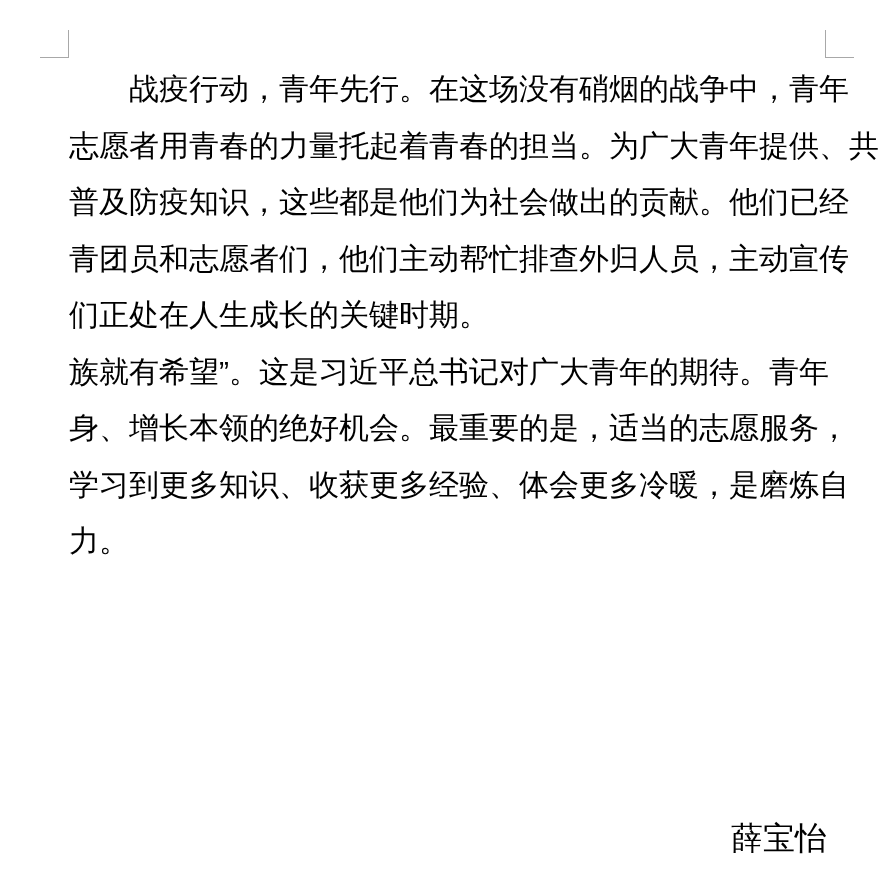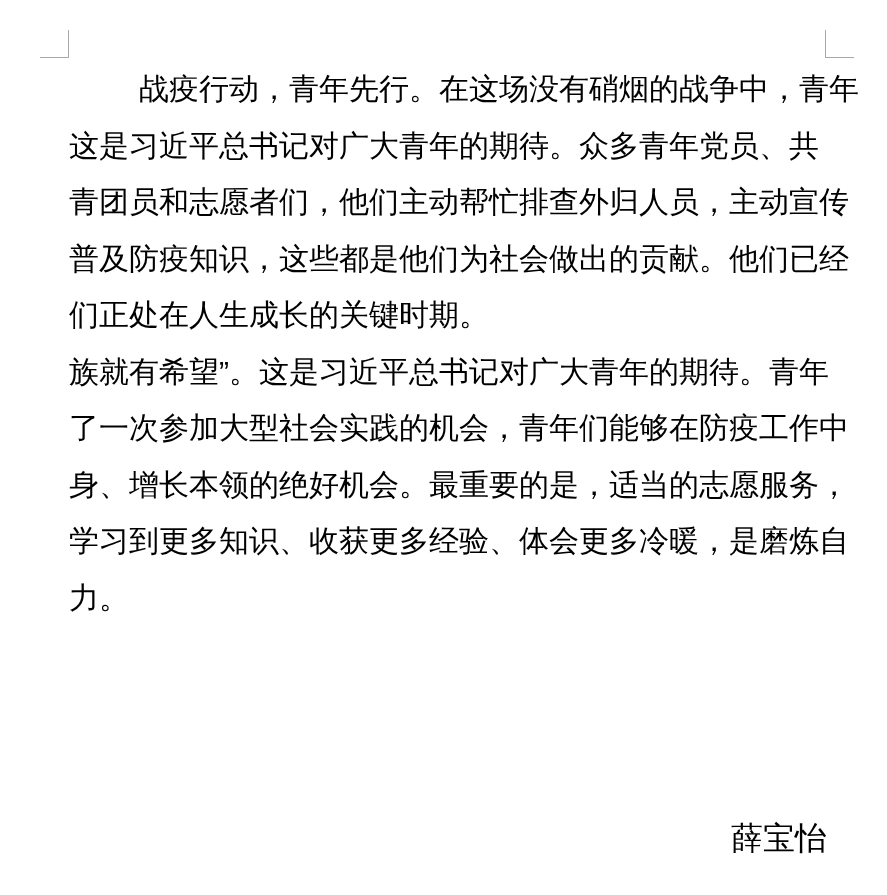--- a/index.html
+++ b/index.html
@@ -51,21 +51,20 @@
   .para {
     margin: 0;
     padding: 0;
   }
   .line {
     display: block;
     white-space: nowrap;
   }
   .indent {
     text-indent: 60px;
-    text-align: center;
   }
   .signature {
     position: absolute;
     left: 69px;
     top: 810px;
     width: 758px;
     text-align: right;
     color: var(--ink, #000000);
     font-size: 32px;
     line-height: 56.5px;
@@ -78,29 +77,28 @@
 <div class="page">
 
   <div class="crop-mark crop-left"></div>
 
   <div class="crop-mark crop-right"></div>
 
   <div class="text-body">
 
     <p class="para">
       <span class="line indent">战疫行动，青年先行。在这场没有硝烟的战争中，青年</span>
-      <span class="line">这是习近平总书记对广大青年的期待。众多青年党员、共</span>
+      <span class="line">志愿者用青春的力量托起着青春的担当。为广大青年提供、共</span>
+      <span class="line">普及防疫知识，这些都是他们为社会做出的贡献。他们已经</span>
       <span class="line">青团员和志愿者们，他们主动帮忙排查外归人员，主动宣传</span>
-      <span class="line">普及防疫知识，这些都是他们为社会做出的贡献。他们已经</span>
       <span class="line">们正处在人生成长的关键时期。</span>
     </p>
 
     <p class="para">
       <span class="line">族就有希望”。这是习近平总书记对广大青年的期待。青年</span>
-      <span class="line">了一次参加大型社会实践的机会，青年们能够在防疫工作中</span>
       <span class="line">身、增长本领的绝好机会。最重要的是，适当的志愿服务，</span>
       <span class="line">学习到更多知识、收获更多经验、体会更多冷暖，是磨炼自</span>
       <span class="line">力。</span>
     </p>
 
   </div>
 
   <div class="signature">薛宝怡</div>
 
 </div>

